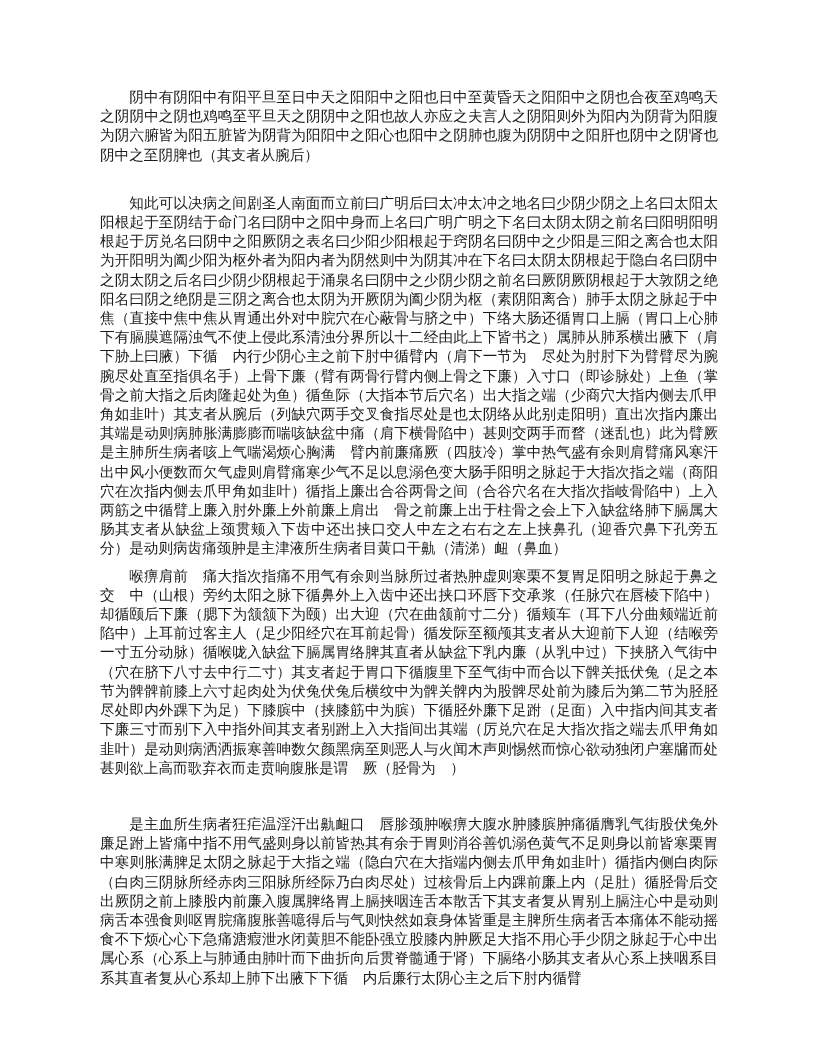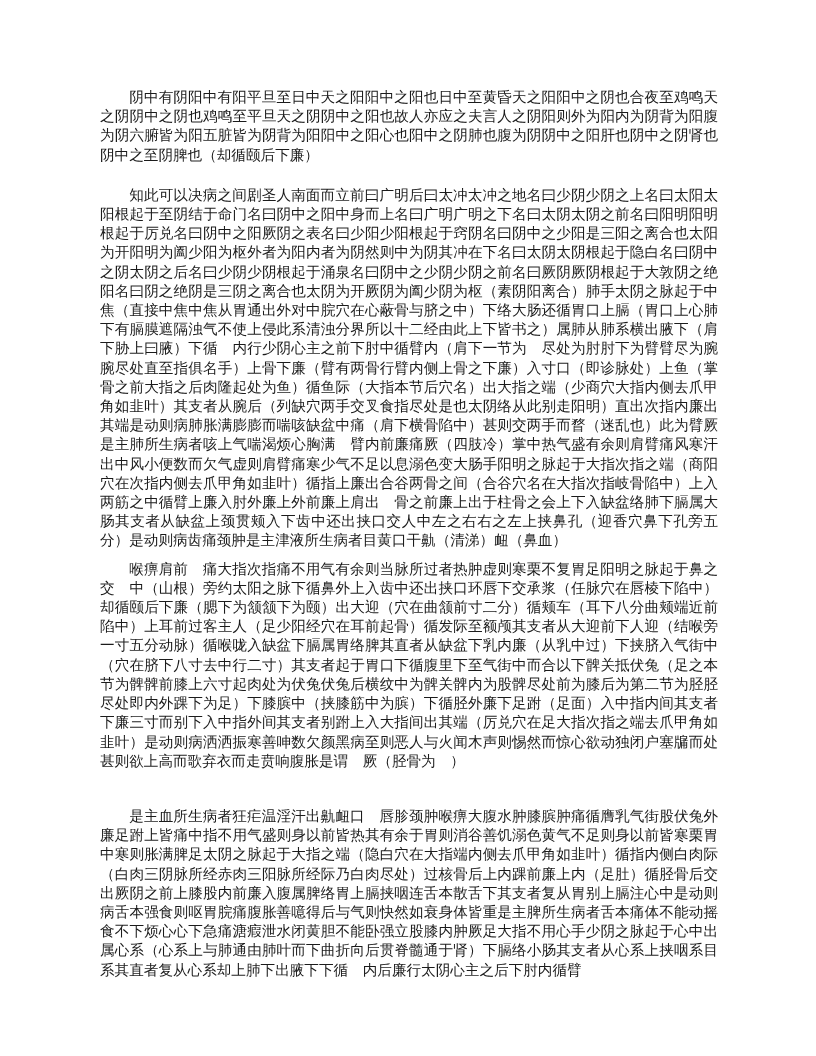--- a/index.html
+++ b/index.html
@@ -24,27 +24,27 @@
     margin: 0;
     font-family: "Liberation Serif", "DejaVu Serif", serif;
     font-size: 14.6px;
     line-height: 19.2px;
     color: #1b1b1b;
     text-align: justify;
     text-align-last: left;
     text-indent: 2em;
     word-break: break-all;
   }
-  .para-2 { margin-top: 21px; }
-  .para-3 { margin-top: 9px; }
+  .para-2 { margin-top: 29px; }
+  .para-3 { margin-top: 9px; font-family: Liberation Mono, monospace; }
   .para-4 { margin-top: 36px; }
 </style>
 </head>
 <body>
 
 <div class="page">
   <div class="text-block">
-    <p class="para para-1">阴中有阴阳中有阳平旦至日中天之阳阳中之阳也日中至黄昏天之阳阳中之阴也合夜至鸡鸣天之阴阴中之阴也鸡鸣至平旦天之阴阴中之阳也故人亦应之夫言人之阴阳则外为阳内为阴背为阳腹为阴六腑皆为阳五脏皆为阴背为阳阳中之阳心也阳中之阴肺也腹为阴阴中之阳肝也阴中之阴肾也阴中之至阴脾也（却循颐后下廉）</p>
+    <p class="para para-1">阴中有阴阳中有阳平旦至日中天之阳阳中之阳也日中至黄昏天之阳阳中之阴也合夜至鸡鸣天之阴阴中之阴也鸡鸣至平旦天之阴阴中之阳也故人亦应之夫言人之阴阳则外为阳内为阴背为阳腹为阴六腑皆为阳五脏皆为阴背为阳阳中之阳心也阳中之阴肺也腹为阴阴中之阳肝也阴中之阴肾也阴中之至阴脾也（其支者从腕后）</p>
     <p class="para para-2">知此可以决病之间剧圣人南面而立前曰广明后曰太冲太冲之地名曰少阴少阴之上名曰太阳太阳根起于至阴结于命门名曰阴中之阳中身而上名曰广明广明之下名曰太阴太阴之前名曰阳明阳明根起于厉兑名曰阴中之阳厥阴之表名曰少阳少阳根起于窍阴名曰阴中之少阳是三阳之离合也太阳为开阳明为阖少阳为枢外者为阳内者为阴然则中为阴其冲在下名曰太阴太阴根起于隐白名曰阴中之阴太阴之后名曰少阴少阴根起于涌泉名曰阴中之少阴少阴之前名曰厥阴厥阴根起于大敦阴之绝阳名曰阴之绝阴是三阴之离合也太阴为开厥阴为阖少阴为枢（素阴阳离合）肺手太阴之脉起于中焦（直接中焦中焦从胃通出外对中脘穴在心蔽骨与脐之中）下络大肠还循胃口上膈（胃口上心肺下有膈膜遮隔浊气不使上侵此系清浊分界所以十二经由此上下皆书之）属肺从肺系横出腋下（肩下胁上曰腋）下循　内行少阴心主之前下肘中循臂内（肩下一节为　尽处为肘肘下为臂臂尽为腕腕尽处直至指俱名手）上骨下廉（臂有两骨行臂内侧上骨之下廉）入寸口（即诊脉处）上鱼（掌骨之前大指之后肉隆起处为鱼）循鱼际（大指本节后穴名）出大指之端（少商穴大指内侧去爪甲角如韭叶）其支者从腕后（列缺穴两手交叉食指尽处是也太阴络从此别走阳明）直出次指内廉出其端是动则病肺胀满膨膨而喘咳缺盆中痛（肩下横骨陷中）甚则交两手而瞀（迷乱也）此为臂厥是主肺所生病者咳上气喘渴烦心胸满　臂内前廉痛厥（四肢冷）掌中热气盛有余则肩臂痛风寒汗出中风小便数而欠气虚则肩臂痛寒少气不足以息溺色变大肠手阳明之脉起于大指次指之端（商阳穴在次指内侧去爪甲角如韭叶）循指上廉出合谷两骨之间（合谷穴名在大指次指岐骨陷中）上入两筋之中循臂上廉入肘外廉上外前廉上肩出　骨之前廉上出于柱骨之会上下入缺盆络肺下膈属大肠其支者从缺盆上颈贯颊入下齿中还出挟口交人中左之右右之左上挟鼻孔（迎香穴鼻下孔旁五分）是动则病齿痛颈肿是主津液所生病者目黄口干鼽（清涕）衄（鼻血）</p>
     <p class="para para-3">喉痹肩前　痛大指次指痛不用气有余则当脉所过者热肿虚则寒栗不复胃足阳明之脉起于鼻之交　中（山根）旁约太阳之脉下循鼻外上入齿中还出挟口环唇下交承浆（任脉穴在唇棱下陷中）却循颐后下廉（腮下为颔颔下为颐）出大迎（穴在曲颔前寸二分）循颊车（耳下八分曲颊端近前陷中）上耳前过客主人（足少阳经穴在耳前起骨）循发际至额颅其支者从大迎前下人迎（结喉旁一寸五分动脉）循喉咙入缺盆下膈属胃络脾其直者从缺盆下乳内廉（从乳中过）下挟脐入气街中（穴在脐下八寸去中行二寸）其支者起于胃口下循腹里下至气街中而合以下髀关抵伏兔（足之本节为髀髀前膝上六寸起肉处为伏兔伏兔后横纹中为髀关髀内为股髀尽处前为膝后为第二节为胫胫尽处即内外踝下为足）下膝膑中（挟膝筋中为膑）下循胫外廉下足跗（足面）入中指内间其支者下廉三寸而别下入中指外间其支者别跗上入大指间出其端（厉兑穴在足大指次指之端去爪甲角如韭叶）是动则病洒洒振寒善呻数欠颜黑病至则恶人与火闻木声则惕然而惊心欲动独闭户塞牖而处甚则欲上高而歌弃衣而走贲响腹胀是谓　厥（胫骨为　）</p>
     <p class="para para-4">是主血所生病者狂疟温淫汗出鼽衄口　唇胗颈肿喉痹大腹水肿膝膑肿痛循膺乳气街股伏兔外廉足跗上皆痛中指不用气盛则身以前皆热其有余于胃则消谷善饥溺色黄气不足则身以前皆寒栗胃中寒则胀满脾足太阴之脉起于大指之端（隐白穴在大指端内侧去爪甲角如韭叶）循指内侧白肉际（白肉三阴脉所经赤肉三阳脉所经际乃白肉尽处）过核骨后上内踝前廉上内（足肚）循胫骨后交出厥阴之前上膝股内前廉入腹属脾络胃上膈挟咽连舌本散舌下其支者复从胃别上膈注心中是动则病舌本强食则呕胃脘痛腹胀善噫得后与气则快然如衰身体皆重是主脾所生病者舌本痛体不能动摇食不下烦心心下急痛溏瘕泄水闭黄胆不能卧强立股膝内肿厥足大指不用心手少阴之脉起于心中出属心系（心系上与肺通由肺叶而下曲折向后贯脊髓通于肾）下膈络小肠其支者从心系上挟咽系目系其直者复从心系却上肺下出腋下下循　内后廉行太阴心主之后下肘内循臂</p>
   </div>
 </div>
 
 </body></html>

